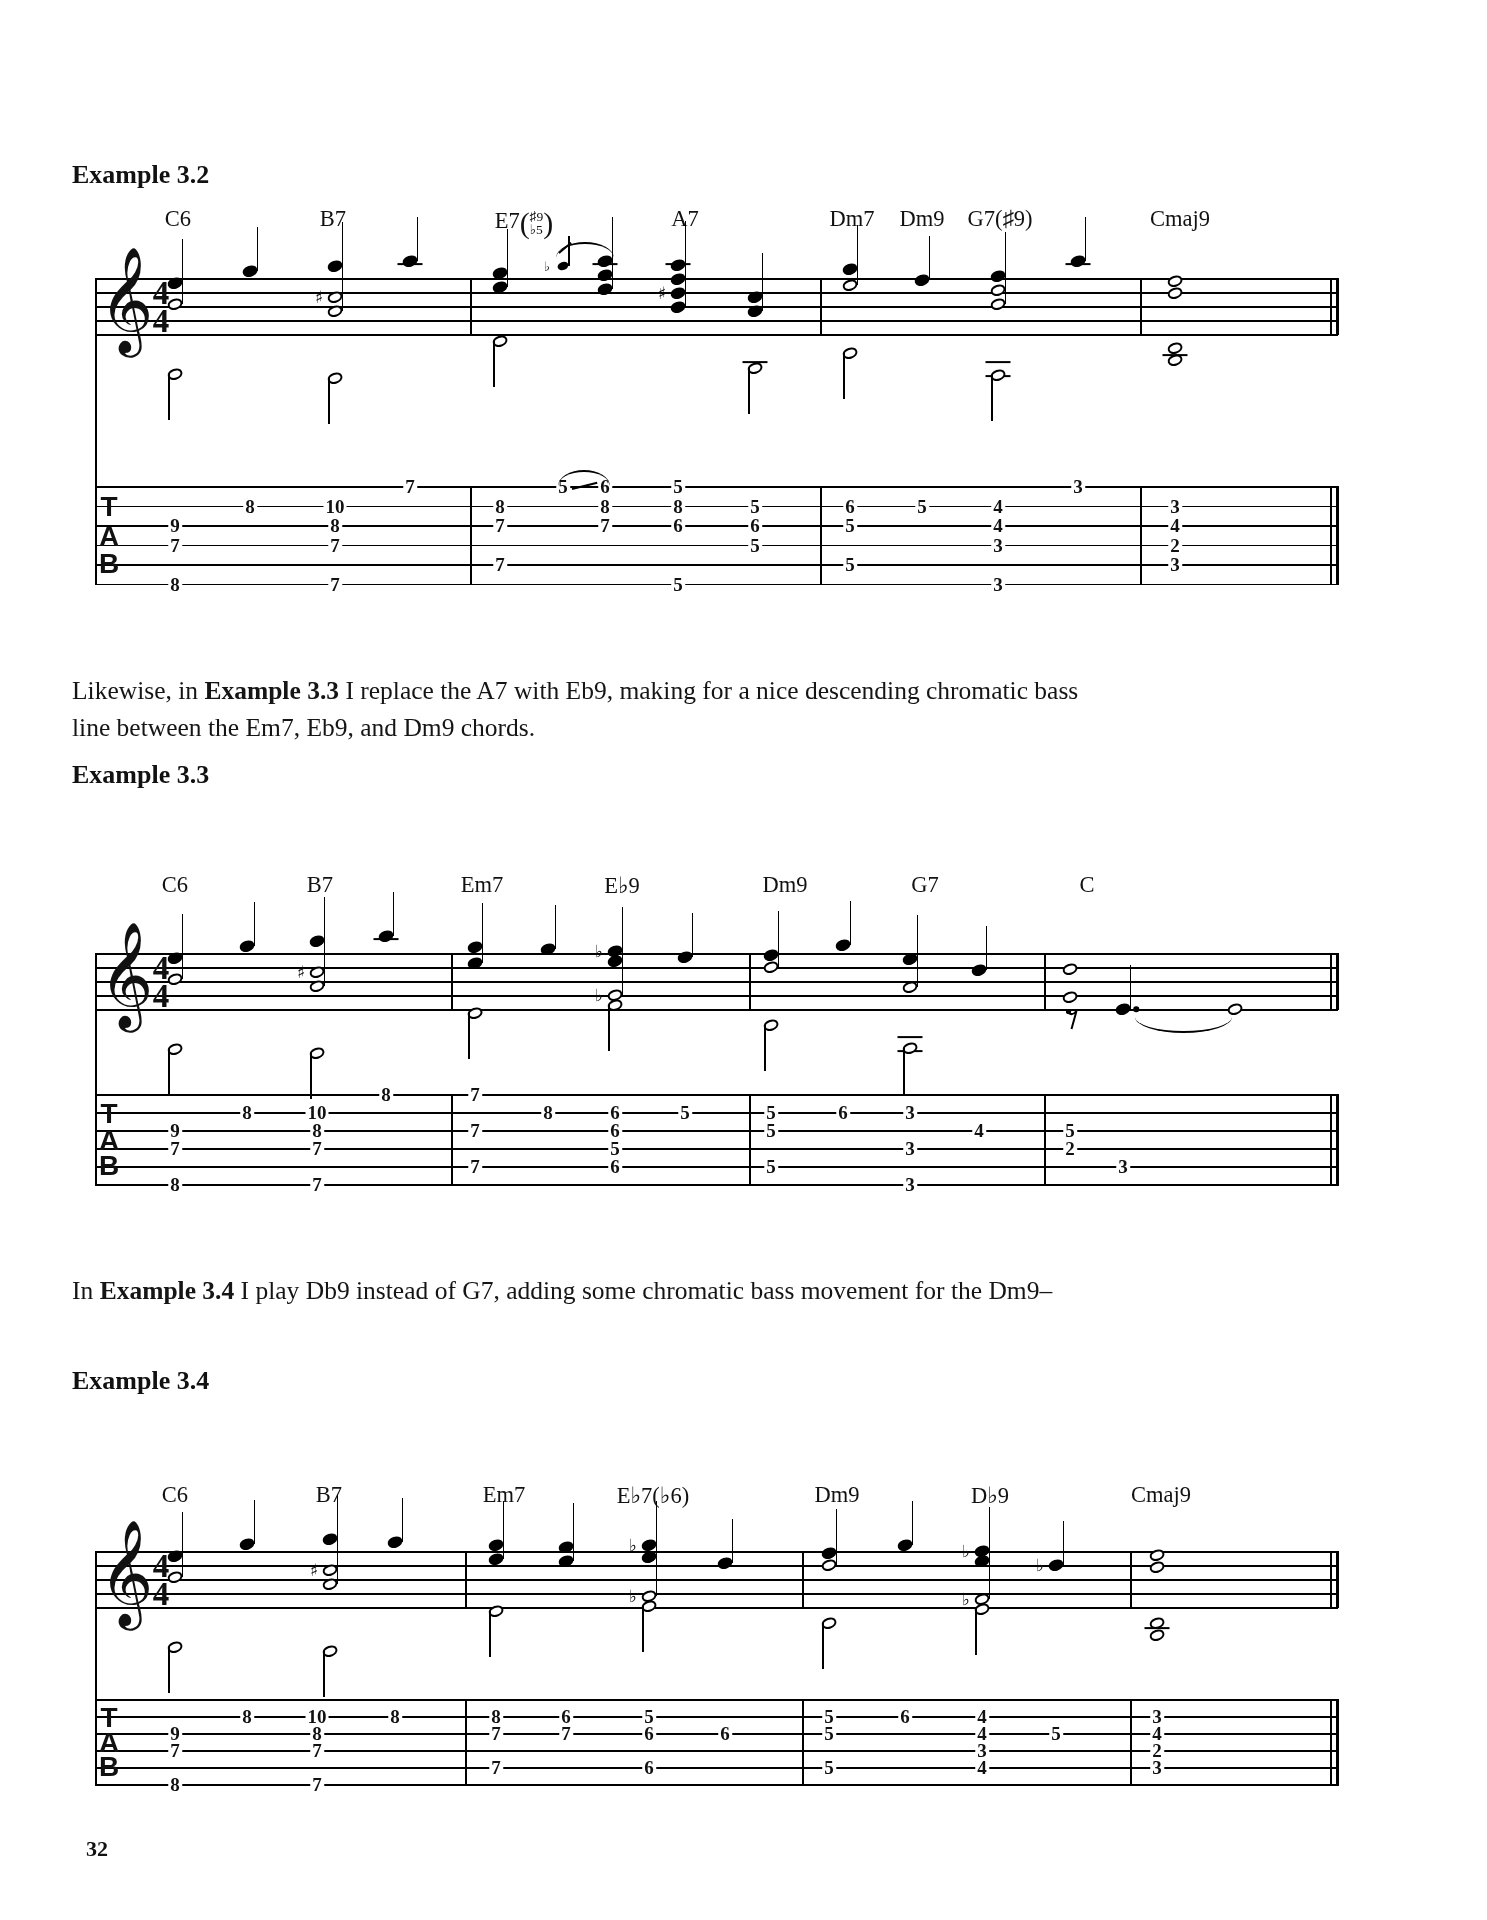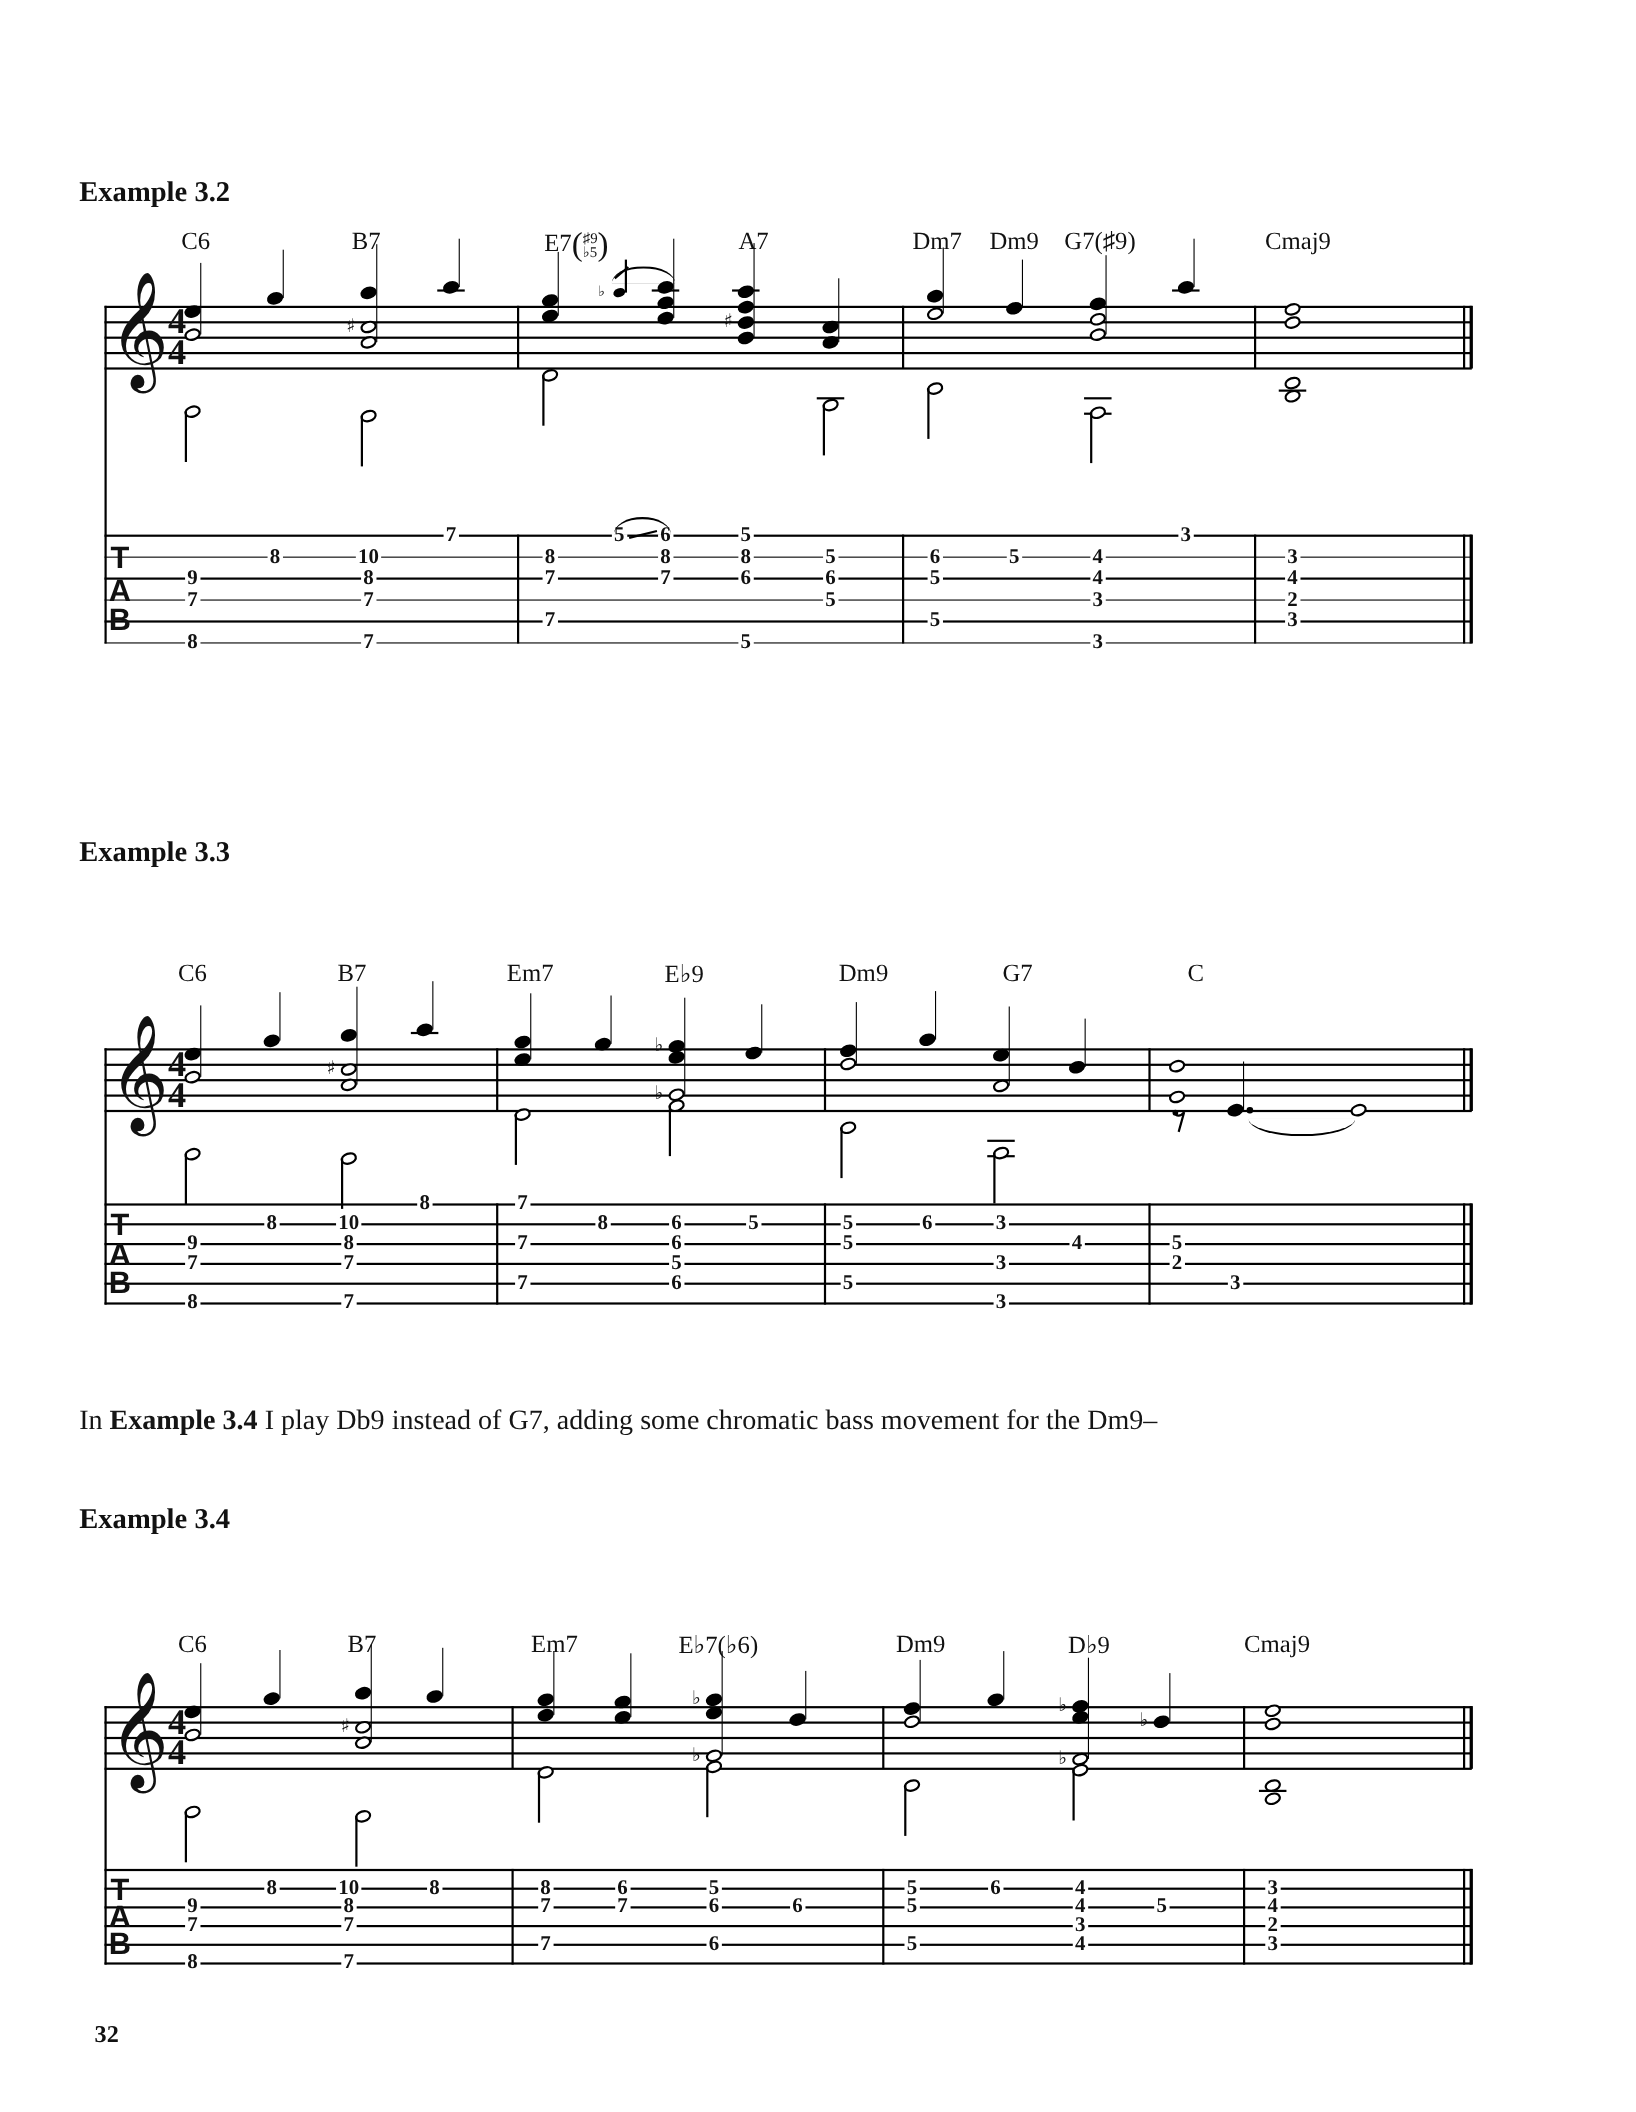--- a/index.html
+++ b/index.html
@@ -41,20 +41,24 @@
   .pagenum{position:absolute;font:bold 22px "Liberation Serif",serif;}
   .rest svg{display:block;}
   .rest{position:absolute;transform:translate(-50%,-50%);}
 </style>
 </head>
 <body>
 
 <div id="page">
   <div class="pagenum" style="left:86px;top:1836px">32</div>
 <div class="para" style="top: 80px;">
+    </div>
+    <div class="para" style="top: 672px;">
+      <div><span>Likewise, in </span><b>Example 3.3</b><span> I replace the A7 with Eb9, making for a nice descending chromatic bass</span></div>
+      <div><span>line between the Em7, Eb9, and Dm9 chords.</span></div>
     </div>
     <div class="para" style="top: 1272px;">
       <div><span>In </span><b>Example 3.4</b><span> I play Db9 instead of G7, adding some chromatic bass movement for the Dm9–</span></div>
     </div>
     <div class="heading" style="top: 160px;">Example 3.2</div>
     <div class="heading" style="top: 760px;">Example 3.3</div>
     <div class="heading" style="top: 1366px;">Example 3.4</div>
     <div style="position: absolute; left: 0px; top: 0px;">
       <div class="chord" style="left: 178px; top: 206px;">C6</div>
       <div class="chord" style="left: 333px; top: 206px;">B7</div>

